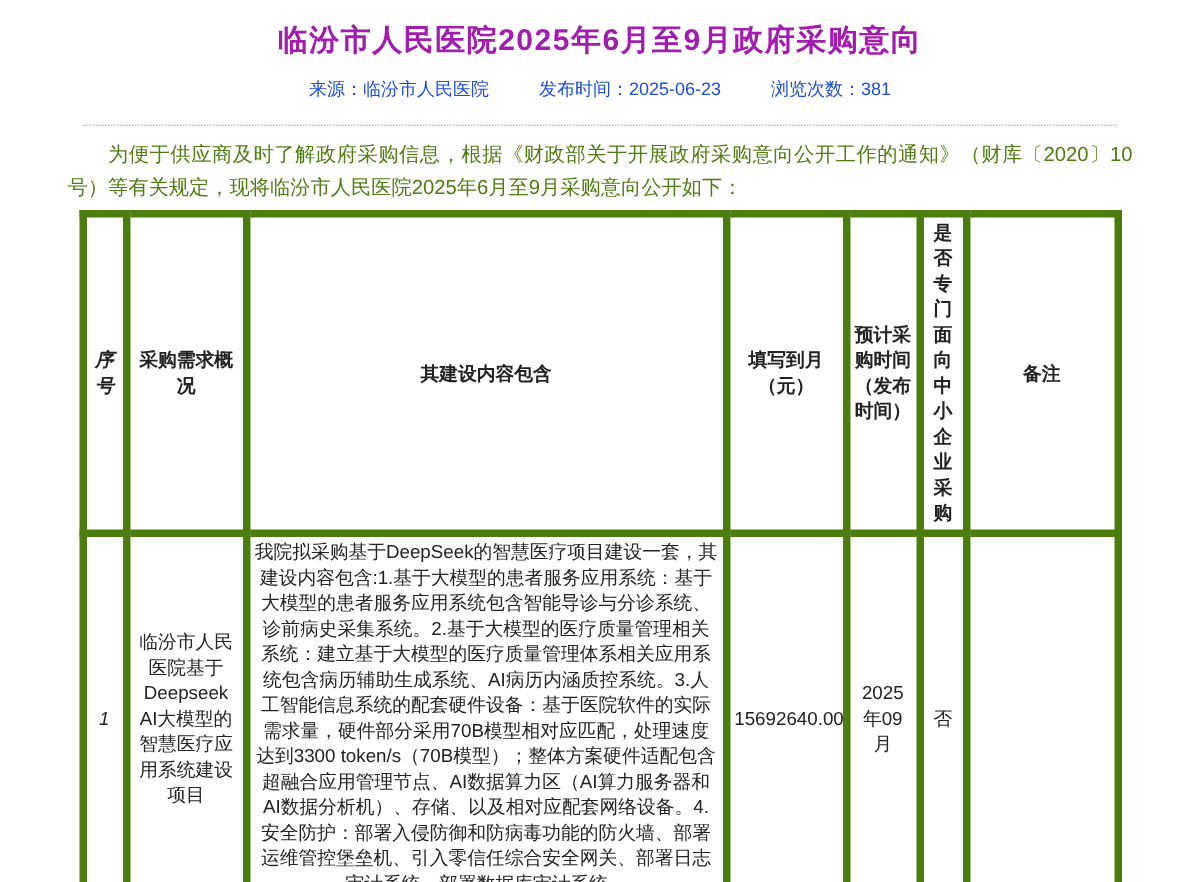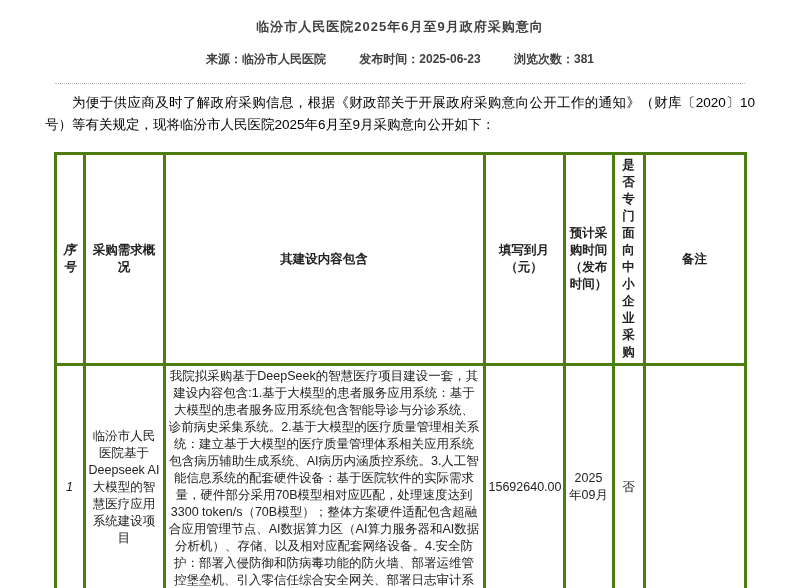--- a/index.html
+++ b/index.html
@@ -3,42 +3,42 @@
 <meta charset="utf-8">
 <style>
   html,body { margin:0; padding:0; }
   body {
     width:800px; height:588px; background:#ffffff;
     font-family:"Liberation Sans", sans-serif;
     color:#1f1f1f; overflow:hidden;
   }
   .doc-title {
     margin:16px 40px 0; text-align:center;
-    font-size:13px; font-weight:bold; color:#404040;
+    font-size:20px; font-weight:bold; color:#a21caf;
     letter-spacing:1px; line-height:22px;
   }
   .meta {
     margin-top:13px; text-align:center;
-    font-size:12px; color:#404040;font-weight:bold;
+    font-size:12px; color:#1d4ed8;
   }
   .meta .group { display:inline-block; margin:0 15px; }
   .divider {
     margin:15px 55px 0; height:0;
     border-top:1px dotted #b7b7b7;
   }
   .intro {
-    margin:8px 45px 16px; font-size:13.5px; line-height:22px;
-    text-indent:2em; text-align:justify; color:#000000;
+    margin:8px 45px 4px; font-size:13.5px; line-height:22px;
+    text-indent:2em; text-align:justify; color:#4d7c0f;
   }
   table.pi {
     margin:3px auto 0; width:690px;
     border-collapse:collapse; table-layout:fixed;
   }
   table.pi th, table.pi td {
-    border:3px solid #4d7c0f; font-size:12.5px; color:#222;
+    border:5px solid #4d7c0f; font-size:12.5px; color:#222;
     text-align:center; vertical-align:middle;
     padding:2px 3px; font-weight:normal; word-break:normal;
     line-height:17px;
   }
   table.pi th { font-weight:bold; }
   tr.hdr { height:185px; }
   tr.body-row { height:180px; }
   th.seq, td.seq { padding:2px 8px; line-height:16px;font-style:italic; }
   th.sme, td.sme { padding:2px 8px; }
   th.sme { line-height:14px; }

